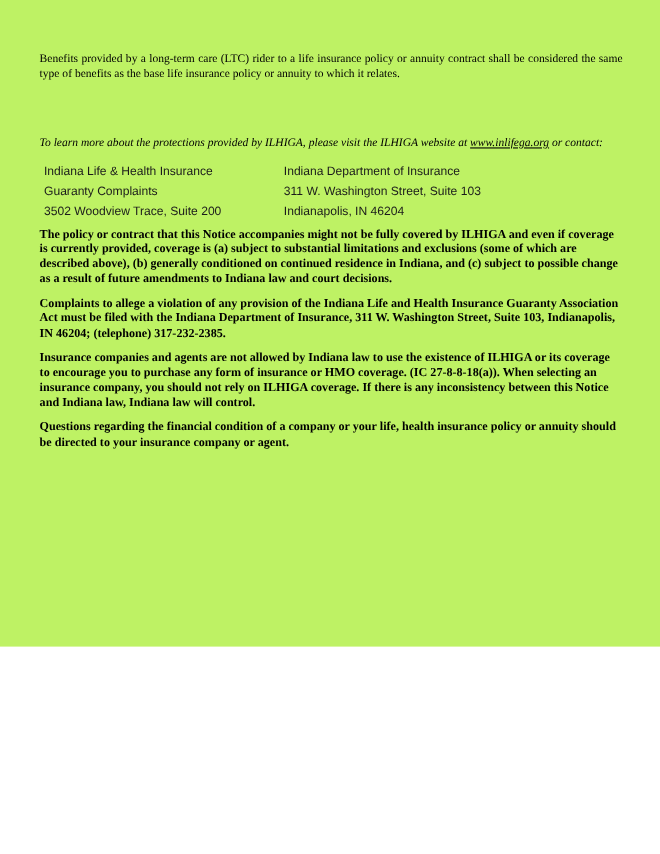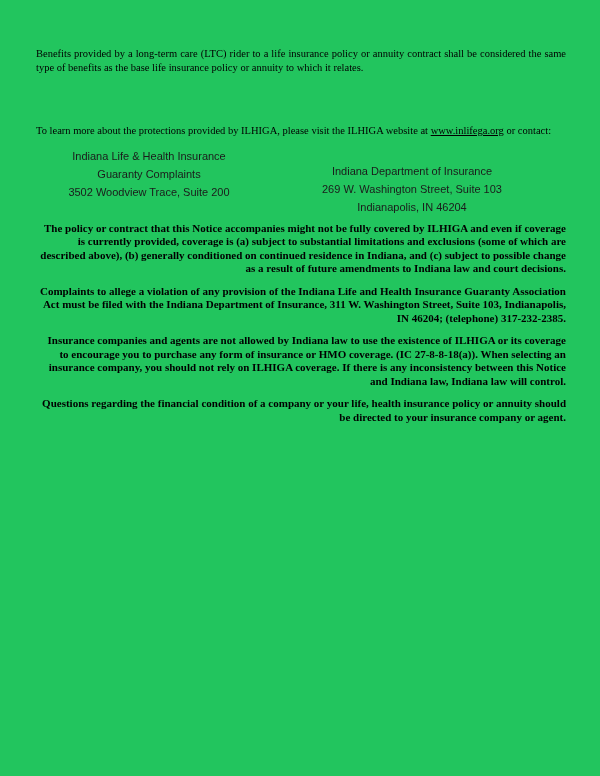--- a/index.html
+++ b/index.html
@@ -3,68 +3,67 @@
 <meta charset="utf-8">
 <style>
   html, body {
     margin: 0;
     padding: 0;
     background: #ffffff;
   }
   .page {
     position: relative;
     width: 600px;
-    height: 776px;
-    background: #22c55e;
+    height: 588px;
+    background: #bef264;
     overflow: hidden;
     box-sizing: border-box;
     padding: 47px 34px 0 36px;
   }
   .serif {
     font-family: "Liberation Serif", serif;
     font-size: 10.5px;
     line-height: 13.5px;
     color: #000000;
     margin: 0;
   }
   .justify {
     text-align: justify;
   }
   .learn-more {
     margin-top: 50px;
     white-space: nowrap;
+    font-style: italic;
   }
   .doc-link {
     color: #000000;
     text-decoration: underline;
     cursor: pointer;
   }
   .address-block {
     display: flex;
     margin-top: 9px;
     padding-left: 4px;
     font-family: "Liberation Sans", sans-serif;
     font-size: 11px;
     line-height: 18px;
     color: #1b1b1b;
-    text-align: center;
   }
   .address-col {
     flex: 0 0 218px;
   }
   .address-col.col-right {
     flex: 1 1 auto;
-    margin-top: 15px;
   }
   .bold-para {
     font-weight: bold;
     font-size: 11px;
     line-height: 13.5px;
     margin-top: 9px;
-    text-align: right;
+    text-align: left;
   }
   .bold-para.first {
     margin-top: 6px;
   }
 </style>
 </head>
 <body>
 
 <div class="page">
 
@@ -73,21 +72,21 @@
   <p class="serif learn-more"><span>To learn more about the protections provided by ILHIGA, please visit the ILHIGA website at </span><a class="doc-link">www.inlifega.org</a><span> or contact:</span></p>
 
   <div class="address-block">
     <div class="address-col">
       <div class="address-line">Indiana Life &amp; Health Insurance</div>
       <div class="address-line">Guaranty Complaints</div>
       <div class="address-line">3502 Woodview Trace, Suite 200</div>
     </div>
     <div class="address-col col-right">
       <div class="address-line">Indiana Department of Insurance</div>
-      <div class="address-line">269 W. Washington Street, Suite 103</div>
+      <div class="address-line">311 W. Washington Street, Suite 103</div>
       <div class="address-line">Indianapolis, IN 46204</div>
     </div>
   </div>
 
   <p class="serif bold-para first">The policy or contract that this Notice accompanies might not be fully covered by ILHIGA and even if coverage is currently provided, coverage is (a) subject to substantial limitations and exclusions (some of which are described above), (b) generally conditioned on continued residence in Indiana, and (c) subject to possible change as a result of future amendments to Indiana law and court decisions.</p>
 
   <p class="serif bold-para">Complaints to allege a violation of any provision of the Indiana Life and Health Insurance Guaranty Association Act must be filed with the Indiana Department of Insurance, 311 W. Washington Street, Suite 103, Indianapolis, IN 46204; (telephone) 317-232-2385.</p>
 
   <p class="serif bold-para">Insurance companies and agents are not allowed by Indiana law to use the existence of ILHIGA or its coverage to encourage you to purchase any form of insurance or HMO coverage. (IC 27-8-8-18(a)). When selecting an insurance company, you should not rely on ILHIGA coverage. If there is any inconsistency between this Notice and Indiana law, Indiana law will control.</p>
 

